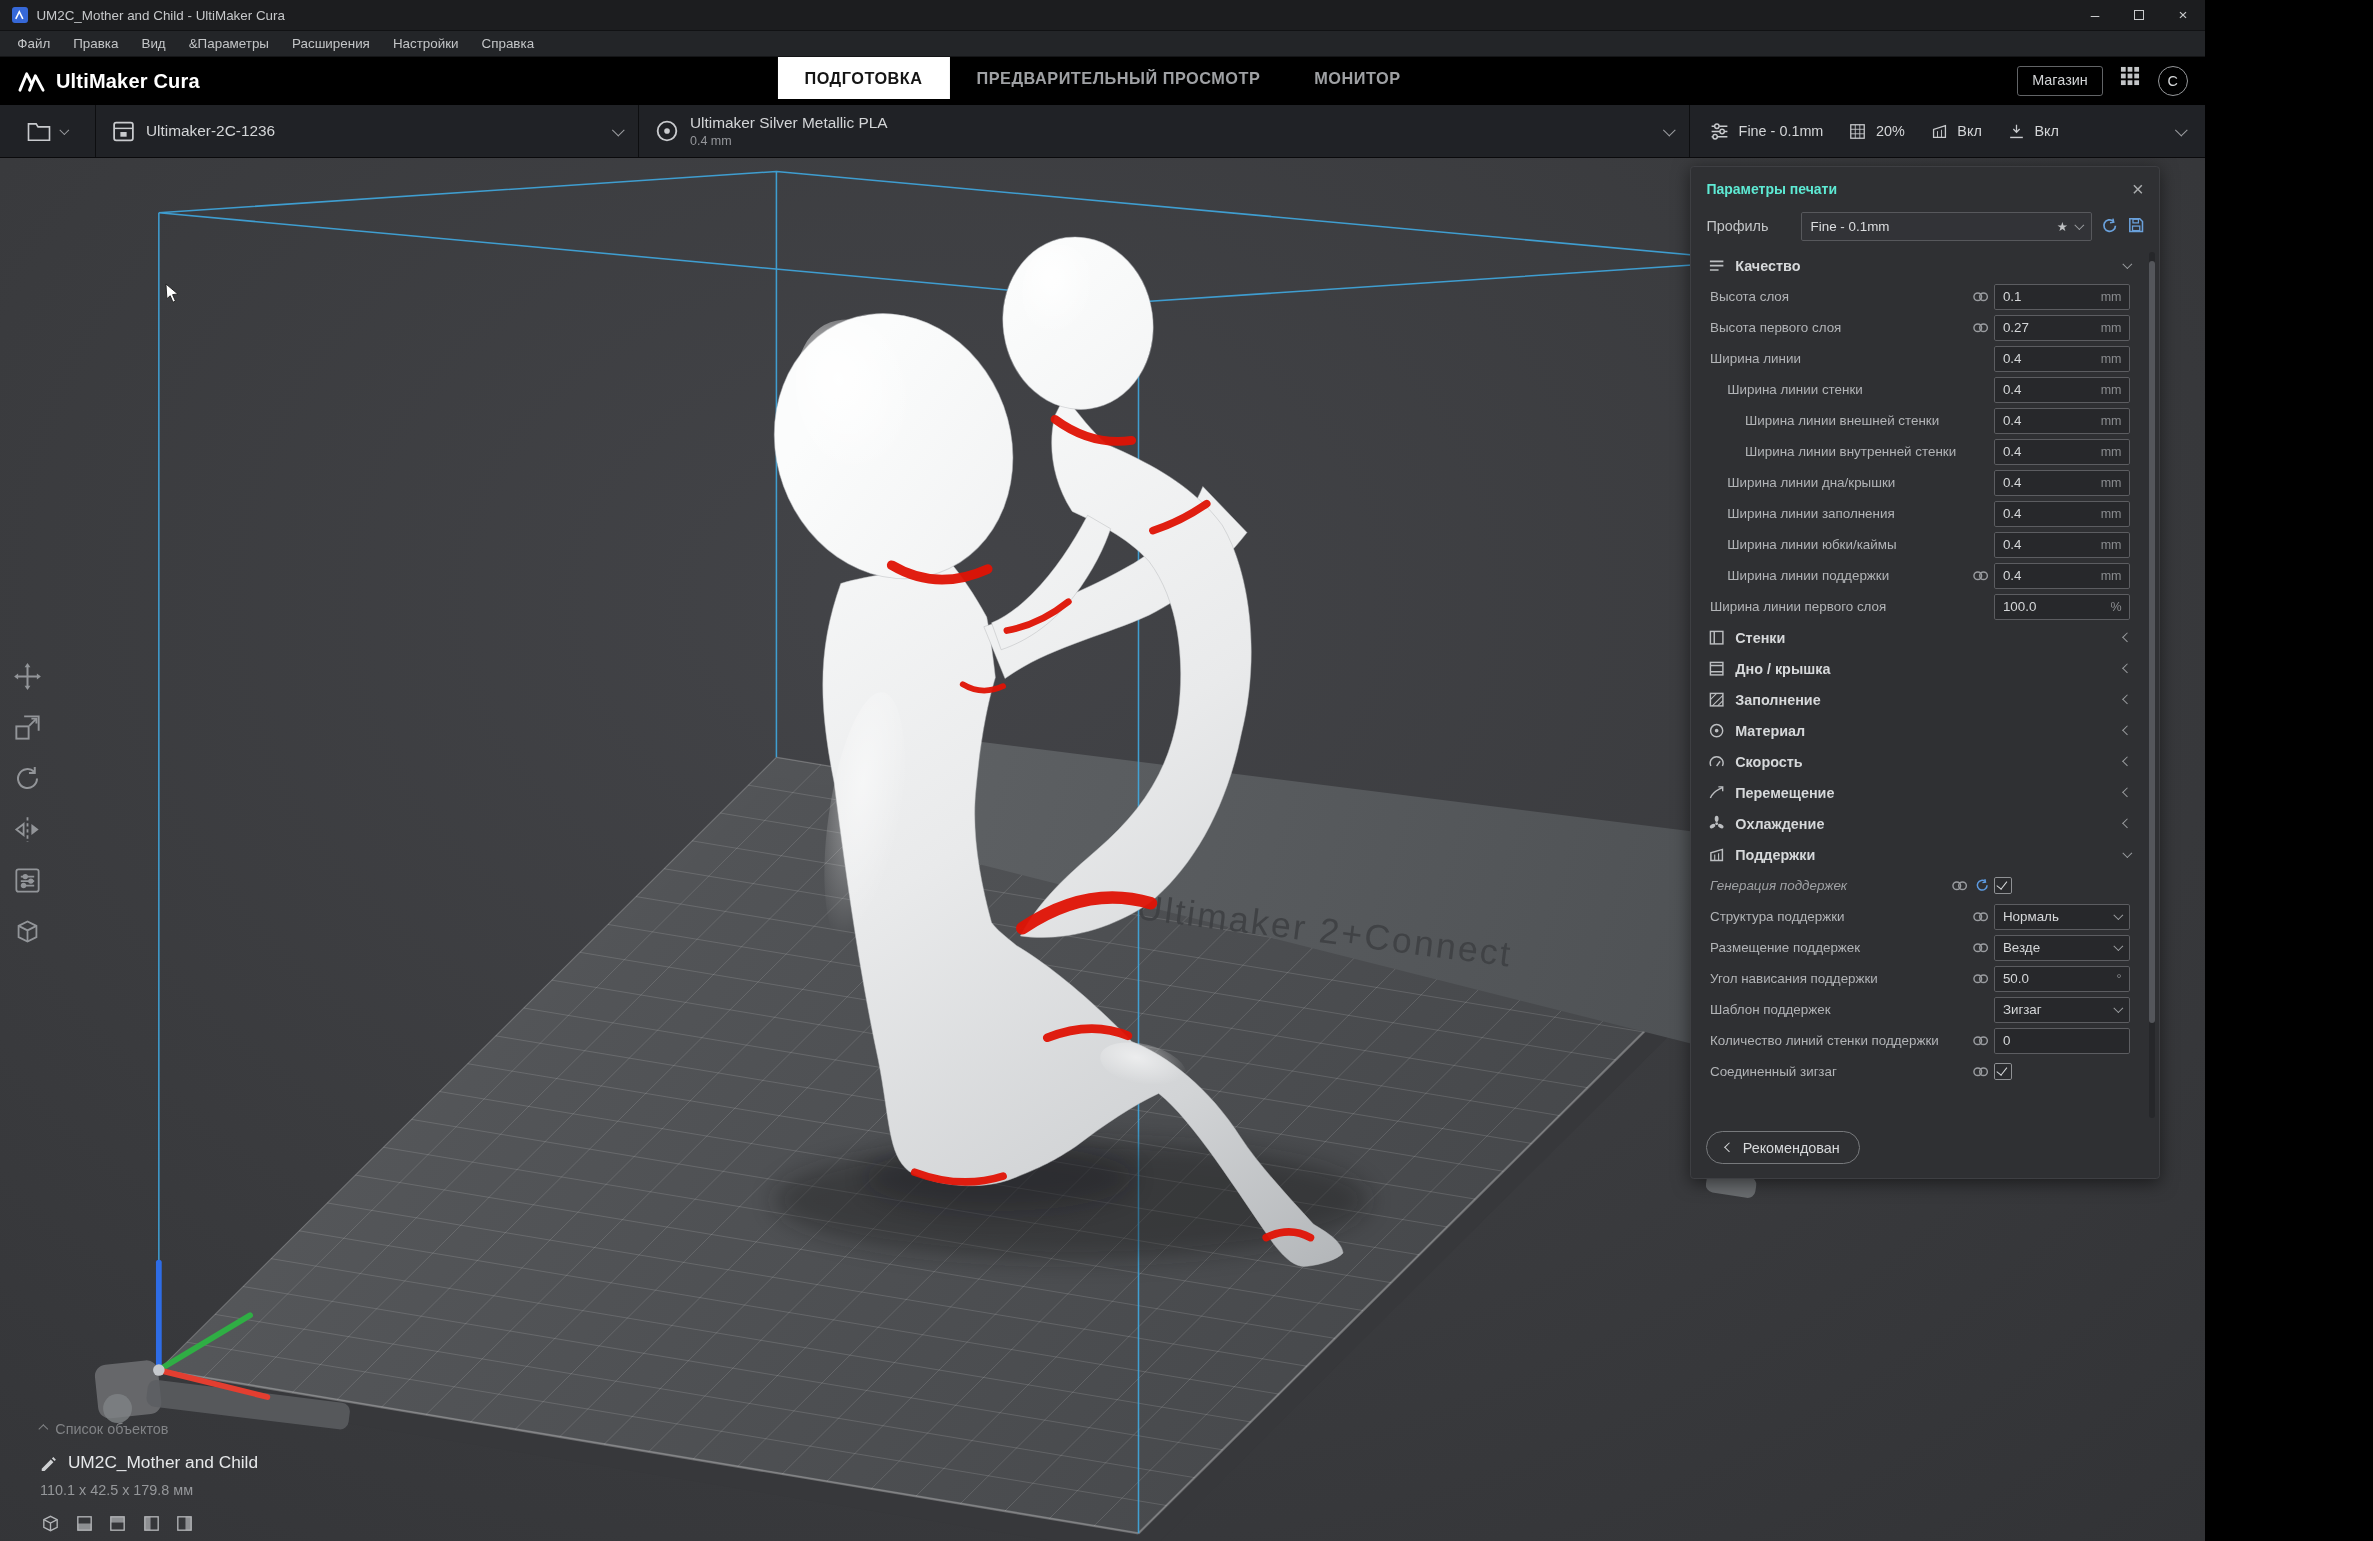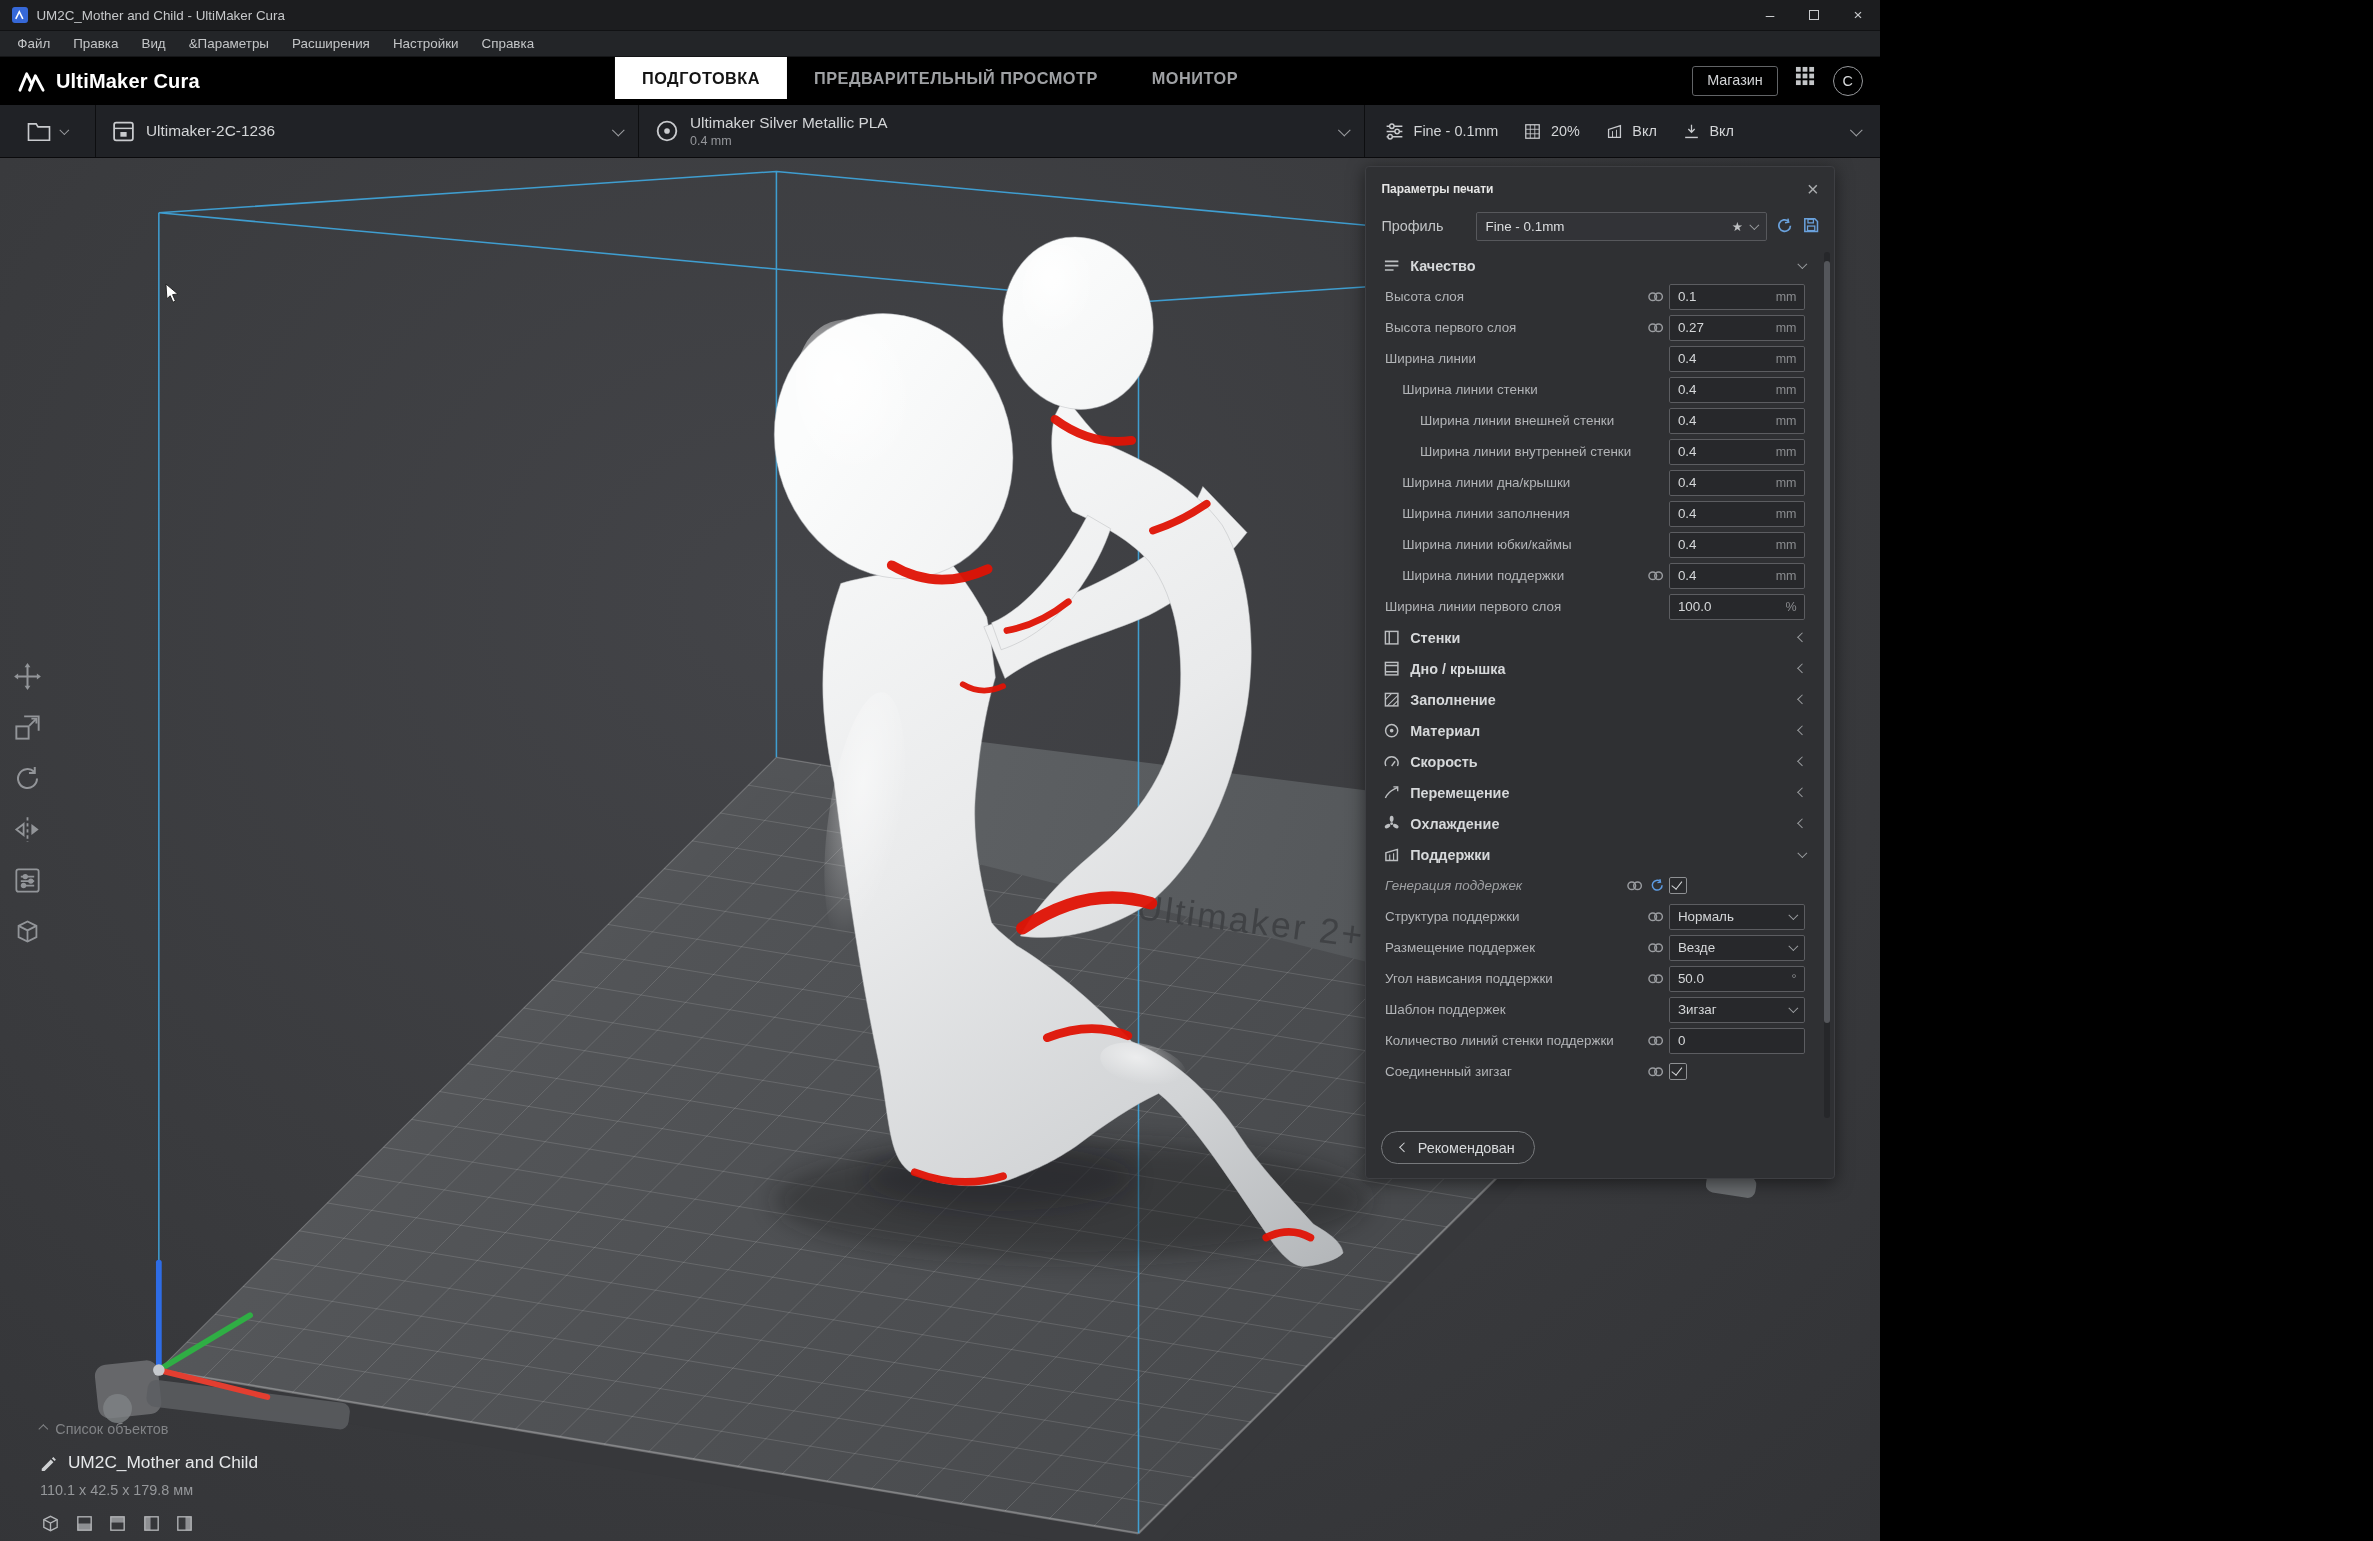--- a/index.html
+++ b/index.html
@@ -1,17 +1,17 @@
 <!DOCTYPE html>
 <html><head>
 <meta charset="utf-8">
 <style>
   * { margin:0; padding:0; box-sizing:border-box; }
   body { background:#000; font-family:"Liberation Sans", sans-serif; }
-  .app { position:relative; width:1880px; height:1542px; overflow:hidden; display:flex; flex-direction:column; background:#3a3b3e; }
+  .app { position:relative; width:2205px; height:1542px; overflow:hidden; display:flex; flex-direction:column; background:#3a3b3e; }
 
   
   .titlebar { height:31px; background:#1c1d1f; border-bottom:1px solid #111214; display:flex; align-items:center; padding-left:11.5px; color:#c6c8ca; font-size:13.4px; flex:none; }
   .app-ico { width:16.3px; height:16.3px; border-radius:2.9px; background:#3668d8; display:flex; align-items:center; justify-content:center; margin-right:8.6px; }
   .win-controls { margin-left:auto; display:flex; height:100%; }
   .win-btn { width:44px; display:flex; align-items:center; justify-content:center; color:#c9cbcd; font-size:15.4px; }
   .win-box { width:10.6px; height:10.6px; border:1.4px solid #c9cbcd; display:inline-block; }
 
   
   .menubar { height:26px; background:#232528; display:flex; align-items:center; padding:0 5.8px; flex:none; border-bottom:1px solid #141517; }
@@ -61,21 +61,21 @@
   .object-panel { position:absolute; left:40px; bottom:7.7px; }
   .obj-collapse { display:flex; align-items:center; gap:8.6px; color:#8e9093; font-size:14.4px; opacity:.85; margin-bottom:15.4px; }
   .obj-name { display:flex; align-items:center; gap:10.6px; color:#e6e8ea; font-size:17.3px; margin-bottom:8.6px; }
   .obj-dims { color:#95979a; font-size:14.4px; margin-bottom:15.4px; }
   .view-row { display:flex; gap:12.5px; }
   .view-ic { width:21px; height:21px; color:#b3b5b8; }
 
   
   .settings-panel { position:absolute; top:7.7px; right:45px; width:470px; height:1013px; background:#2f3033; border:1px solid #3e3f43; border-radius:3.8px; box-shadow:0 3.8px 17.3px rgba(0,0,0,.5); color:#c7c9cb; display:flex; flex-direction:column; }
   .sp-header { display:flex; align-items:center; padding:12.5px 15.4px 8.6px 15.4px; }
-  .sp-title { font-size:12px; font-weight:700; color:#e5e5e5; }
+  .sp-title { font-size:14px; font-weight:700; color:#5eead4; }
   .sp-close { margin-left:auto; color:#aaacae; font-size:20px; line-height:1; }
   .profile-row { display:flex; align-items:center; gap:9.6px; padding:3.8px 13.4px 9.6px 15.4px; }
   .profile-label { font-size:14.4px; color:#c3c5c7; width:85px; }
   .profile-dd { flex:1; height:29px; border:1px solid #57585c; border-radius:1.9px; background:#323337; display:flex; align-items:center; gap:7.7px; padding:0 8.6px; font-size:13.4px; color:#dcdee0; }
   .star { color:#bfc1c3; font-size:12.5px; margin-left:auto; }
   .blue-ic { color:#6aa1dc; width:17.3px; height:17.3px; }
   .search-row { display:flex; align-items:center; gap:9.6px; padding:1.9px 13.4px 7.7px 15.4px; }
   .search-box { flex:1; display:flex; align-items:center; gap:7.7px; border-bottom:1px solid #5a5b5f; padding:3.8px 1.9px; }
   .search-box input { background:transparent; border:none; outline:none; color:#d6d8da; font-size:13.4px; flex:1; font-family:inherit; }
   .search-box input::placeholder { color:#8b8d90; font-style:italic; }

